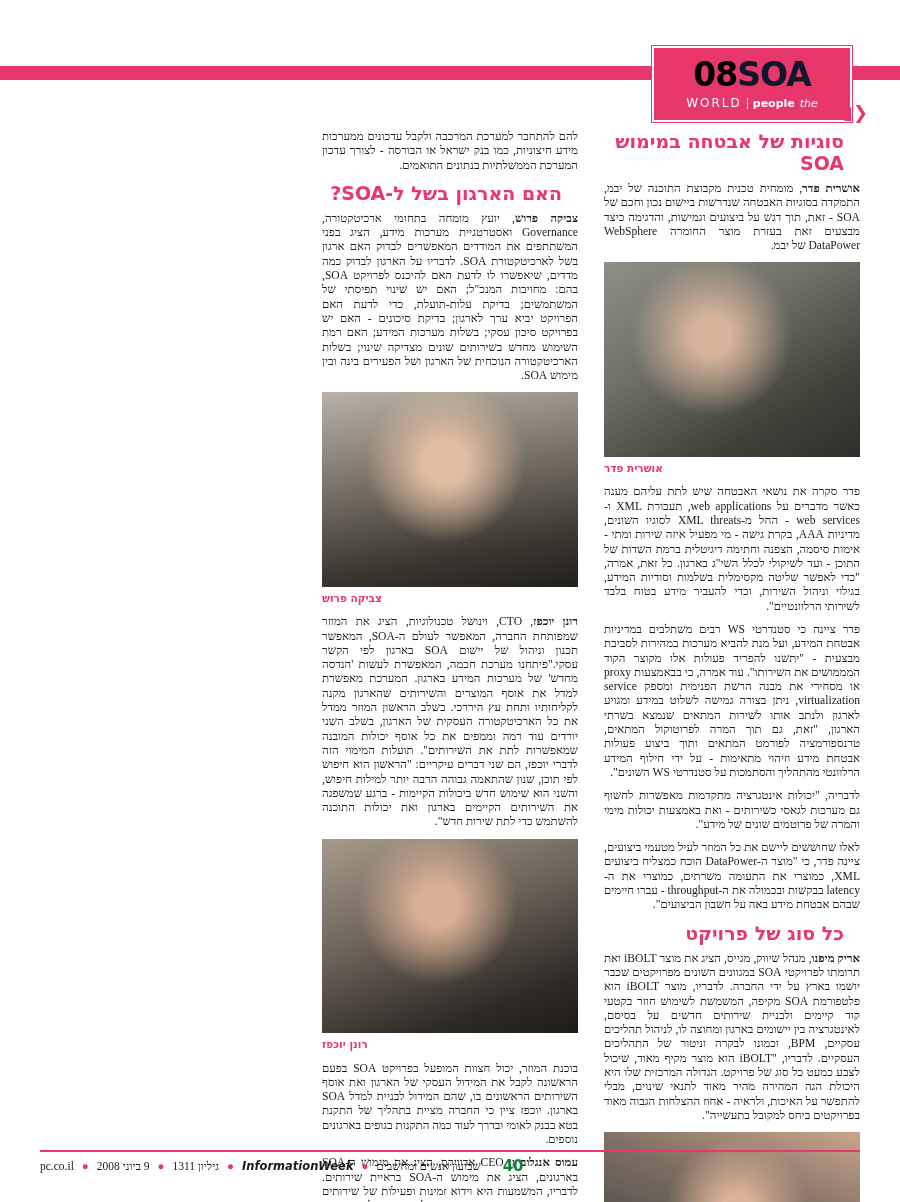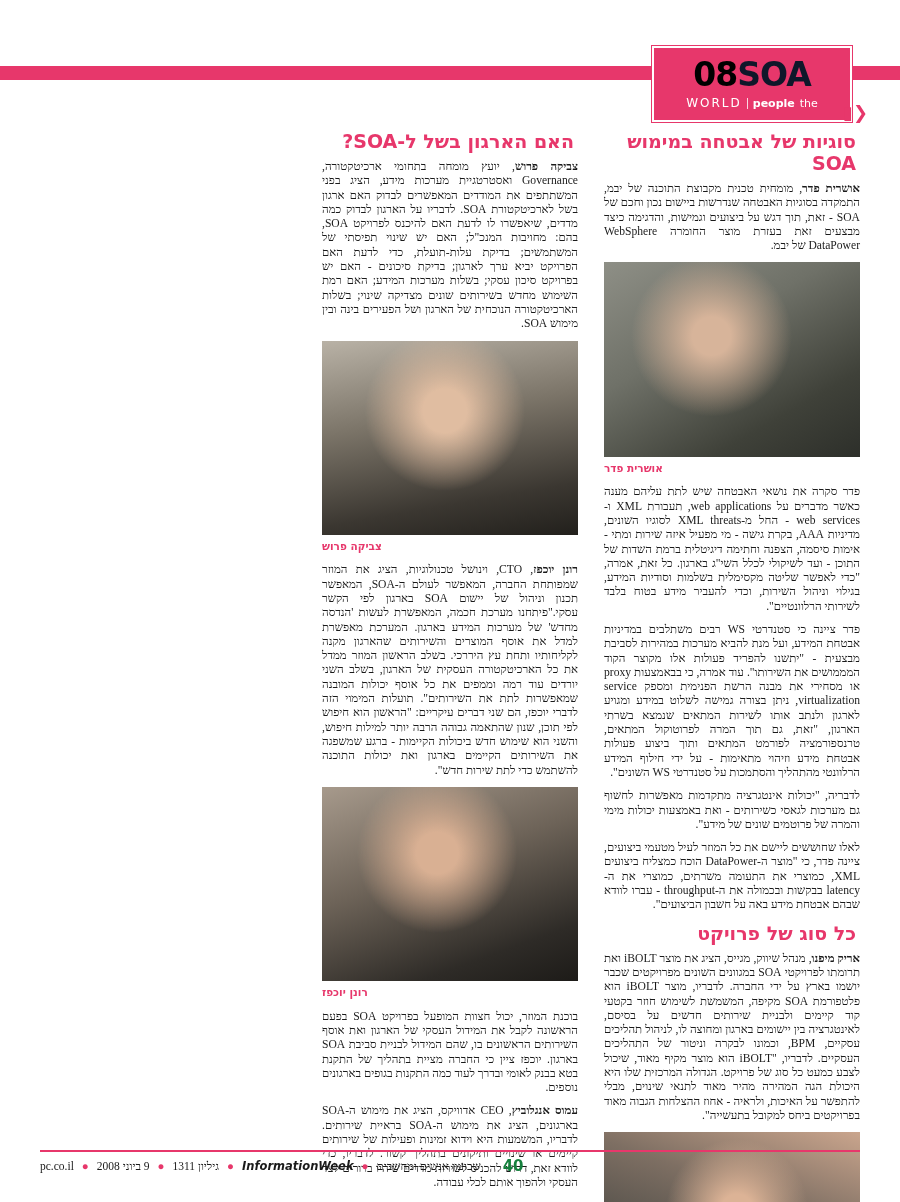--- a/index.html
+++ b/index.html
@@ -29,21 +29,21 @@
     font-family:"DejaVu Sans", sans-serif;font-weight:bold;font-size:33px;
     letter-spacing:-1px;line-height:1;
     display:flex;align-items:baseline;
   }
   .logo-main .soa{color:#0f172a;}
   .logo-main .zeroeight{color:#000000;}
   .logo-sub{
     margin-top:5px;font-family:"DejaVu Sans", sans-serif;font-size:11px;
     display:flex;align-items:center;gap:5px;
   }
-  .logo-sub .the{}
+  .logo-sub .the{font-style:italic;}
   .logo-sub .people{font-weight:bold;}
   .logo-sub .bar{display:inline-block;width:1px;height:11px;background:#ffffff;opacity:.8;}
   .logo-sub .world{letter-spacing:2px;font-size:12px;}
   .arrow-mark{
     position:absolute;right:32px;top:104px;
     color:#e7376b;font-size:18px;font-family:"DejaVu Sans", sans-serif;
     line-height:1;
   }
 
   
@@ -52,21 +52,21 @@
   }
   .col{
     position:absolute;top:0;width:256px;
     font-size:11.6px;line-height:14.3px;text-align:justify;
   }
   .col-right{right:0;}
   .col-mid{right:282px;}
 
   h2.section{
     color:#e7376b;font-family:"DejaVu Sans", sans-serif;font-weight:bold;
-    font-size:19px;margin:0 4px 8px 0;line-height:22px;text-align:right;
+    font-size:19px;margin:0 16px 8px 0;line-height:22px;text-align:right;
   }
   p{margin:0 0 9px 0;}
   .lead{font-weight:bold;}
   .figure{
     margin:9px 0 10px 0;
     width:100%;
   }
   .figure .ph{
     width:100%;height:0;padding-bottom:76%;
     position:relative;overflow:hidden;background:#6d6257;
@@ -137,53 +137,54 @@
     <p><span class="lead">אושרית פדר</span><span>, מומחית טכנית מקבוצת התוכנה של יבמ, התמקדה בסוגיות האבטחה שנדרשות ביישום נכון וחכם של SOA - זאת, תוך דגש על ביצועים וגמישות, והדגימה כיצד מבצעים זאת בעזרת מוצר החומרה WebSphere DataPower של יבמ.</span></p>
 
     <div class="figure">
       <div class="ph p-osherit"></div>
       <div class="cap">אושרית פדר</div>
     </div>
 
     <p>פדר סקרה את נושאי האבטחה שיש לתת עליהם מענה כאשר מדברים על web applications, תעבורת XML ו-web services - החל מ-XML threats לסוגיו השונים, מדיניות AAA, בקרת גישה - מי מפעיל איזה שירות ומתי - אימות סיסמה, הצפנה וחתימה דיגיטלית ברמת השדות של התוכן - ועד לשיקולי לכלל השי"ג בארגון. כל זאת, אמרה, "כדי לאפשר שליטה מקסימלית בשלמות וסודיות המידע, בגילוי וניהול השירות, וכדי להעביר מידע בטוח בלבד לשירותי הרלוונטיים".</p>
     <p>פדר ציינה כי סטנדרטי WS רבים משתלבים במדיניות אבטחת המידע, ועל מנת להביא מערכות במהירות לסביבת מבצעית - "יתשנו להפריד פעולות אלו מקוצר הקוד המממושים את השירותו". עוד אמרה, כי בבאמצעות proxy או מסחירי את מבנה הרשת הפנימית ומספק service virtualization, ניתן בצורה גמישה לשלוט במידע ומגויע לארגון ולנתב אותו לשירות המתאים שנמצא בשרתי הארגון, "זאת, גם תוך המרה לפרוטוקול המתאים, טרנספורמציה לפורמט המתאים ותוך ביצוע פעולות אבטחת מידע וזיהוי מתאימות - על ידי חילוף המידע הרלוונטי מהתהליך והסתמכות על סטנדרטי WS השונים".</p>
     <p>לדבריה, "יכולות אינטגרציה מתקדמות מאפשרות לחשוף גם מערכות לגאסי כשירותים - ואת באמצעות יכולות מימי והמרה של פרוטמים שונים של מידע".</p>
-    <p>לאלו שחוששים ליישם את כל המוזר לעיל מטעמי ביצועים, ציינה פדר, כי "מוצר ה-DataPower הוכח כמצליח ביצועים XML, כמוצרי את התעומה משרתים, כמוצרי את ה-latency בבקשות ובכמולה את ה-throughput - עברו לוודא שבהם אבטחת מידע באה על חשבון הביצועים".</p>
+    <p>לאלו שחוששים ליישם את כל המוזר לעיל מטעמי ביצועים, ציינה פדר, כי "מוצר ה-DataPower הוכח כמצליח ביצועים XML, כמוצרי את התעומה משרתים, כמוצרי את ה-latency בבקשות ובכמולה את ה-throughput - עברו חיימים שבהם אבטחת מידע באה על חשבון הביצועים".</p>
 
     <h2 class="section">כל סוג של פרויקט</h2>
 
     <p><span class="lead">אריק מיפנו</span><span>, מנהל שיווק, מגייס, הציג את מוצר iBOLT ואת תרומתו לפרויקטי SOA במגוונים השונים מפרויקטים שכבר יושמו בארץ על ידי החברה. לדבריו, מוצר iBOLT הוא פלטפורמת SOA מקיפה, המשמשת לשימוש חוזר בקטעי קוד קיימים ולבניית שירותים חדשים על בסיסם, לאינטגרציה בין יישומים בארגון ומחוצה לו, לניהול תהליכים עסקיים, BPM, וכמונו לבקרה וניטור של התהליכים העסקיים. לדבריו, "iBOLT הוא מוצר מקיף מאוד, שיכול לצבע כמעט כל סוג של פרויקט. הגדולה המרכזית שלו היא היכולת הגה המהירה מהיר מאוד לתנאי שינוים, מבלי להתפשר על האיכות, ולראיה - אחוז ההצלחות הגבוה מאוד בפרויקטים ביחס למקובל בתעשייה".</span></p>
 
     <div class="figure">
       <div class="ph p-erik"></div>
 
     </div>
 
   </div>
 
   <div class="col col-mid">
+    <p>להם להתחבר למערכת המרכבה ולקבל עדכונים ממערכות מידע חיצוניות, כמו בנק ישראל או הבורסה - לצורך עדכון המערכת הממשלתיות בנתונים התואמים.</p>
 
     <h2 class="section">האם הארגון בשל ל-SOA?</h2>
 
     <p><span class="lead">צביקה פרוש</span><span>, יועץ מומחה בתחומי ארכיטקטורה, Governance ואסטרטגיית מערכות מידע, הציג בפני המשתתפים את המודדים המאפשרים לבדוק האם ארגון בשל לארכיטקטורת SOA. לדבריו על הארגון לבדוק כמה מדדים, שיאפשרו לו לדעת האם להיכנס לפרויקט SOA, בהם: מחויבות המנכ"ל; האם יש שינוי תפיסתי של המשתמשים; בדיקת עלות-תועלת, כדי לדעת האם הפרויקט יביא ערך לארגון; בדיקת סיכונים - האם יש בפרויקט סיכון עסקי; בשלות מערכות המידע; האם רמת השימוש מחדש בשירותים שונים מצדיקה שינוי; בשלות הארכיטקטורה הנוכחית של הארגון ושל הפעירים בינה ובין מימוש SOA.</span></p>
 
     <div class="figure">
       <div class="ph p-tzvika"></div>
       <div class="cap">צביקה פרוש</div>
     </div>
 
 
     <p><span class="lead">רונן יוכפז</span><span>, CTO, וינושל טכנולוגיות, הציג את המוזר שמפותחת החברה, המאפשר לעולם ה-SOA, המאפשר תכנון וניהול של יישום SOA בארגון לפי הקשר עסקי."פיתחנו מערכת חכמה, המאפשרת לעשות 'הנדסה מחדש' של מערכות המידע בארגון. המערכת מאפשרת למדל את אוסף המוצרים והשירותים שהארגון מקנה לקליחותיו ותחת עץ היררכי. בשלב הראשון המוזר ממדל את כל הארכיטקטורה העסקית של הארגון, בשלב השני יורדים עוד רמה וממפים את כל אוסף יכולות המובנה שמאפשרות לתת את השירותים". תועלות המימוי הזה לדברי יוכפז, הם שני דברים עיקריים: "הראשון הוא חיפוש לפי תוכן, שנון שהתאמה גבוהה הרבה יותר למילות חיפוש, והשני הוא שימוש חדש ביכולות הקיימות - ברגע שמשפגה את השירותים הקיימים בארגון ואת יכולות התוכנה להשתמש כדי לתת שירות חדש".</span></p>
 
     <div class="figure">
       <div class="ph p-roni"></div>
       <div class="cap">רונן יוכפז</div>
     </div>
 
-    <p>בוכנת המוזר, יכול חצוות המופעל בפרויקט SOA בפעם הראשונה לקבל את המידול העסקי של הארגון ואת אוסף השירותים הראשונים בו, שהם המידול לבניית סביבת SOA בארגון. יוכפז ציין כי החברה מציית בתהליך של התקנת בטא בבנק לאומי ובדרך לעוד כמה התקנות בגופים בארגונים נוספים.</p>
+    <p>בוכנת המוזר, יכול חצוות המופעל בפרויקט SOA בפעם הראשונה לקבל את המידול העסקי של הארגון ואת אוסף השירותים הראשונים בו, שהם המידול לבניית למדל SOA בארגון. יוכפז ציין כי החברה מציית בתהליך של התקנת בטא בבנק לאומי ובדרך לעוד כמה התקנות בגופים בארגונים נוספים.</p>
 
     <p><span class="lead">עמוס אנגלוביץ</span><span>, CEO אדוויקס, הציג את מימוש ה-SOA בארגונים, הציג את מימוש ה-SOA בראיית שירותים. לדבריו, המשמעות היא וידוא זמינות ופעילות של שירותים קיימים או שינויים ותיקונים בתהליך קשור. לדבריו, כדי לוודא זאת, דרוש להכניס לשירות מדדים שיהיו ברורים לצד העסקי ולהפוך אותם לכלי עבודה.</span></p>
 
   </div>
 
 </div>
 
 <div class="footer">
   <div class="footer-rule"></div>
   <div class="footer-line">

